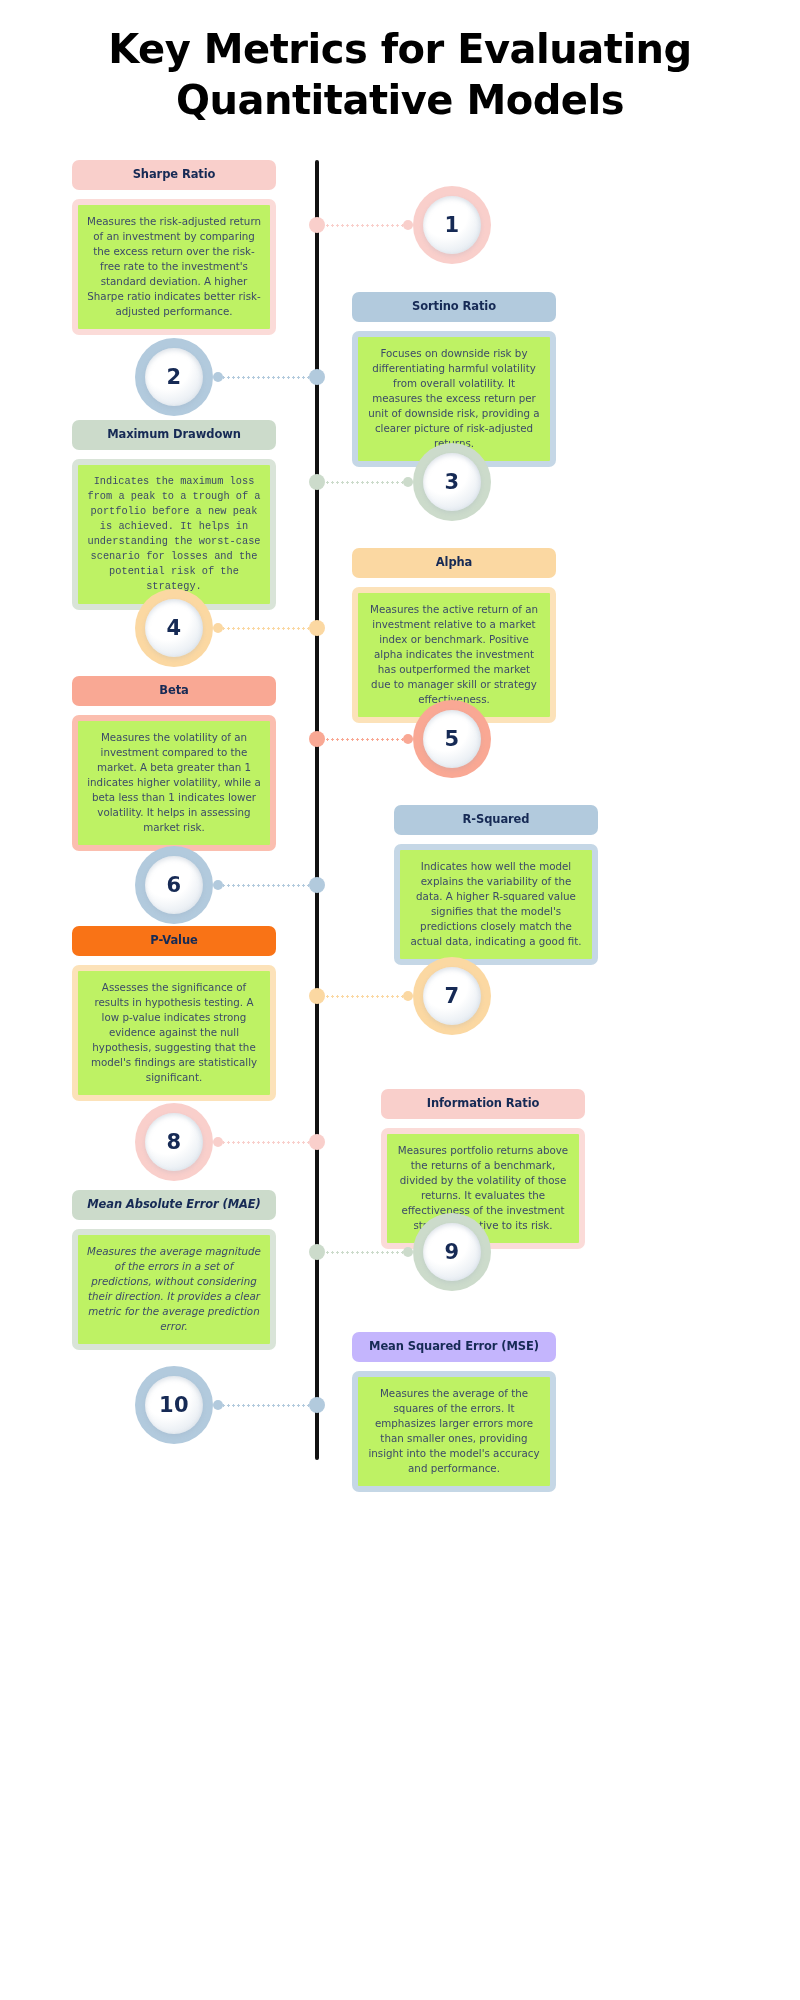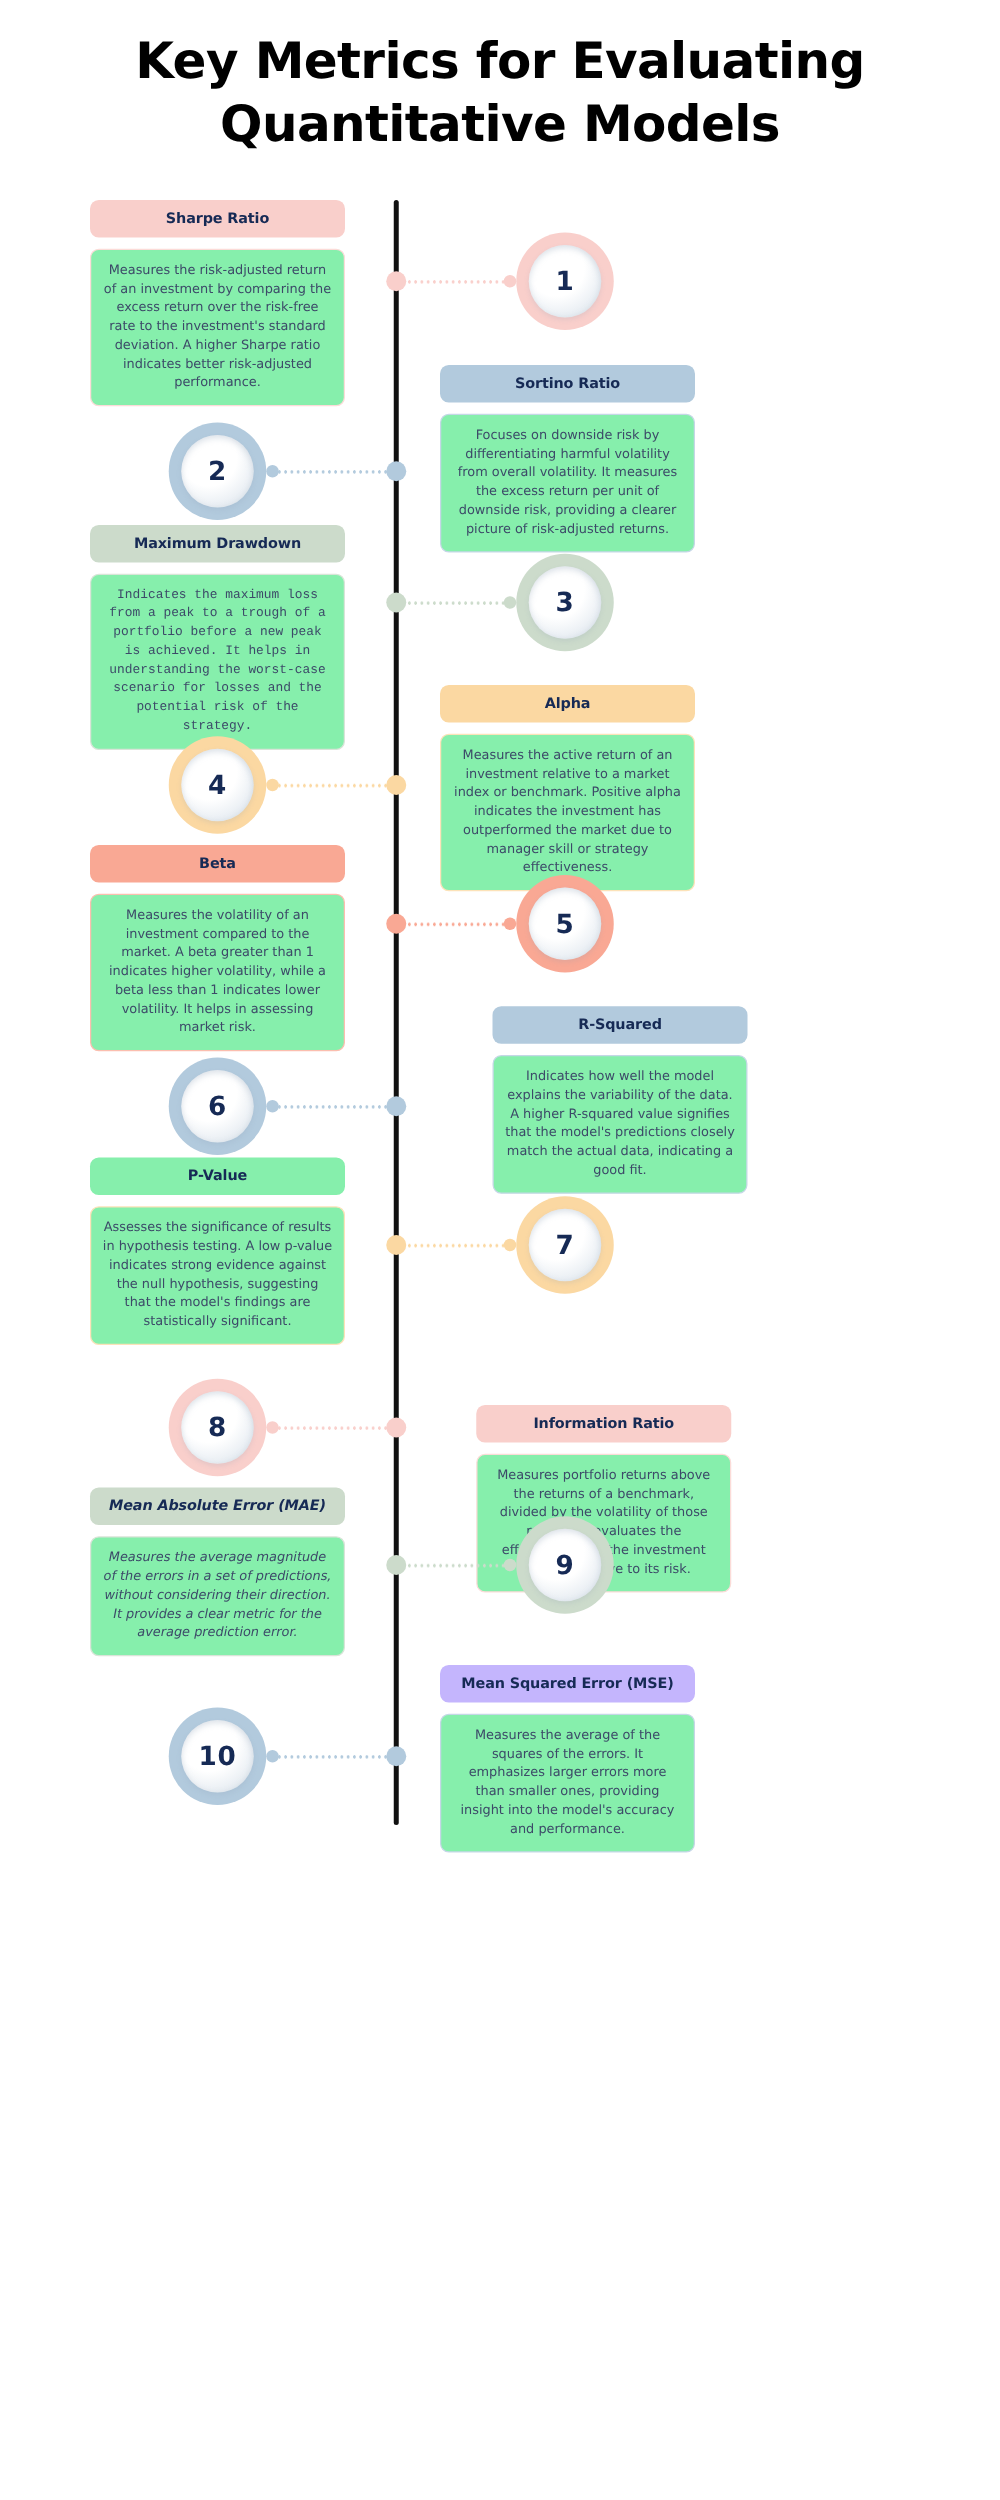--- a/index.html
+++ b/index.html
@@ -47,22 +47,22 @@
     color:#162a55;
     font-size:11.5px;
     font-weight:bold;
     text-align:center;
     line-height:1.2;
     letter-spacing:-0.1px;
   }
   .card .desc{
     margin-top:9px;
     border-radius:7px;
-    background:#86efac;
-    border:1px solid #000000;
+    background:#bef264;
+    border:6px solid #000000;
     box-sizing:border-box;
     padding:9px 9px 10px 9px;
   }
   .card .desc span{
     display:block;
     color:#3c4a68;
     font-size:10.3px;
     line-height:1.46;
     text-align:center;
   }
@@ -229,39 +229,39 @@
           <div class="num">6</div>
         </div>
       </div>
       <div class="conn" style="color: rgb(178, 202, 221); top: 880px; left: 213px; width: 109px;">
         <div class="dline"></div>
         <div class="d1"></div>
         <div class="d2"></div>
       </div>
       <div class="tdot" style="background: rgb(178, 202, 221); left: 309px; top: 877px;"></div>
       <div class="card" style="left: 72px; top: 926px;">
-        <div class="hdr" style="background: #86efac;">
+        <div class="hdr" style="background: #f97316;">
           <span>P-Value</span>
         </div>
         <div class="desc" style="border-color: rgb(252, 226, 185);">
           <span>Assesses the significance of results in hypothesis testing. A low p-value indicates strong evidence against the null hypothesis, suggesting that the model's findings are statistically significant.</span>
         </div>
       </div>
       <div class="circ" style="left: 413px; top: 957px; background: rgb(251, 216, 162);">
         <div class="inner">
           <div class="num">7</div>
         </div>
       </div>
       <div class="conn" style="color: rgb(251, 216, 162); top: 991px; left: 312px; width: 101px;">
         <div class="dline"></div>
         <div class="d1"></div>
         <div class="d2"></div>
       </div>
       <div class="tdot" style="background: rgb(251, 216, 162); left: 309px; top: 988px;"></div>
-      <div class="card" style="left: 352px; top: 1124px; padding-left: 29px;">
+      <div class="card" style="left: 352px; top: 1089px; padding-left: 29px;">
         <div class="hdr" style="background: rgb(249, 207, 203);">
           <span>Information Ratio</span>
         </div>
         <div class="desc" style="border-color: rgb(251, 219, 216);">
           <span>Measures portfolio returns above the returns of a benchmark, divided by the volatility of those returns. It evaluates the effectiveness of the investment strategy relative to its risk.</span>
         </div>
       </div>
       <div class="circ" style="left: 135px; top: 1103px; background: rgb(249, 207, 203);">
         <div class="inner">
           <div class="num">8</div>

